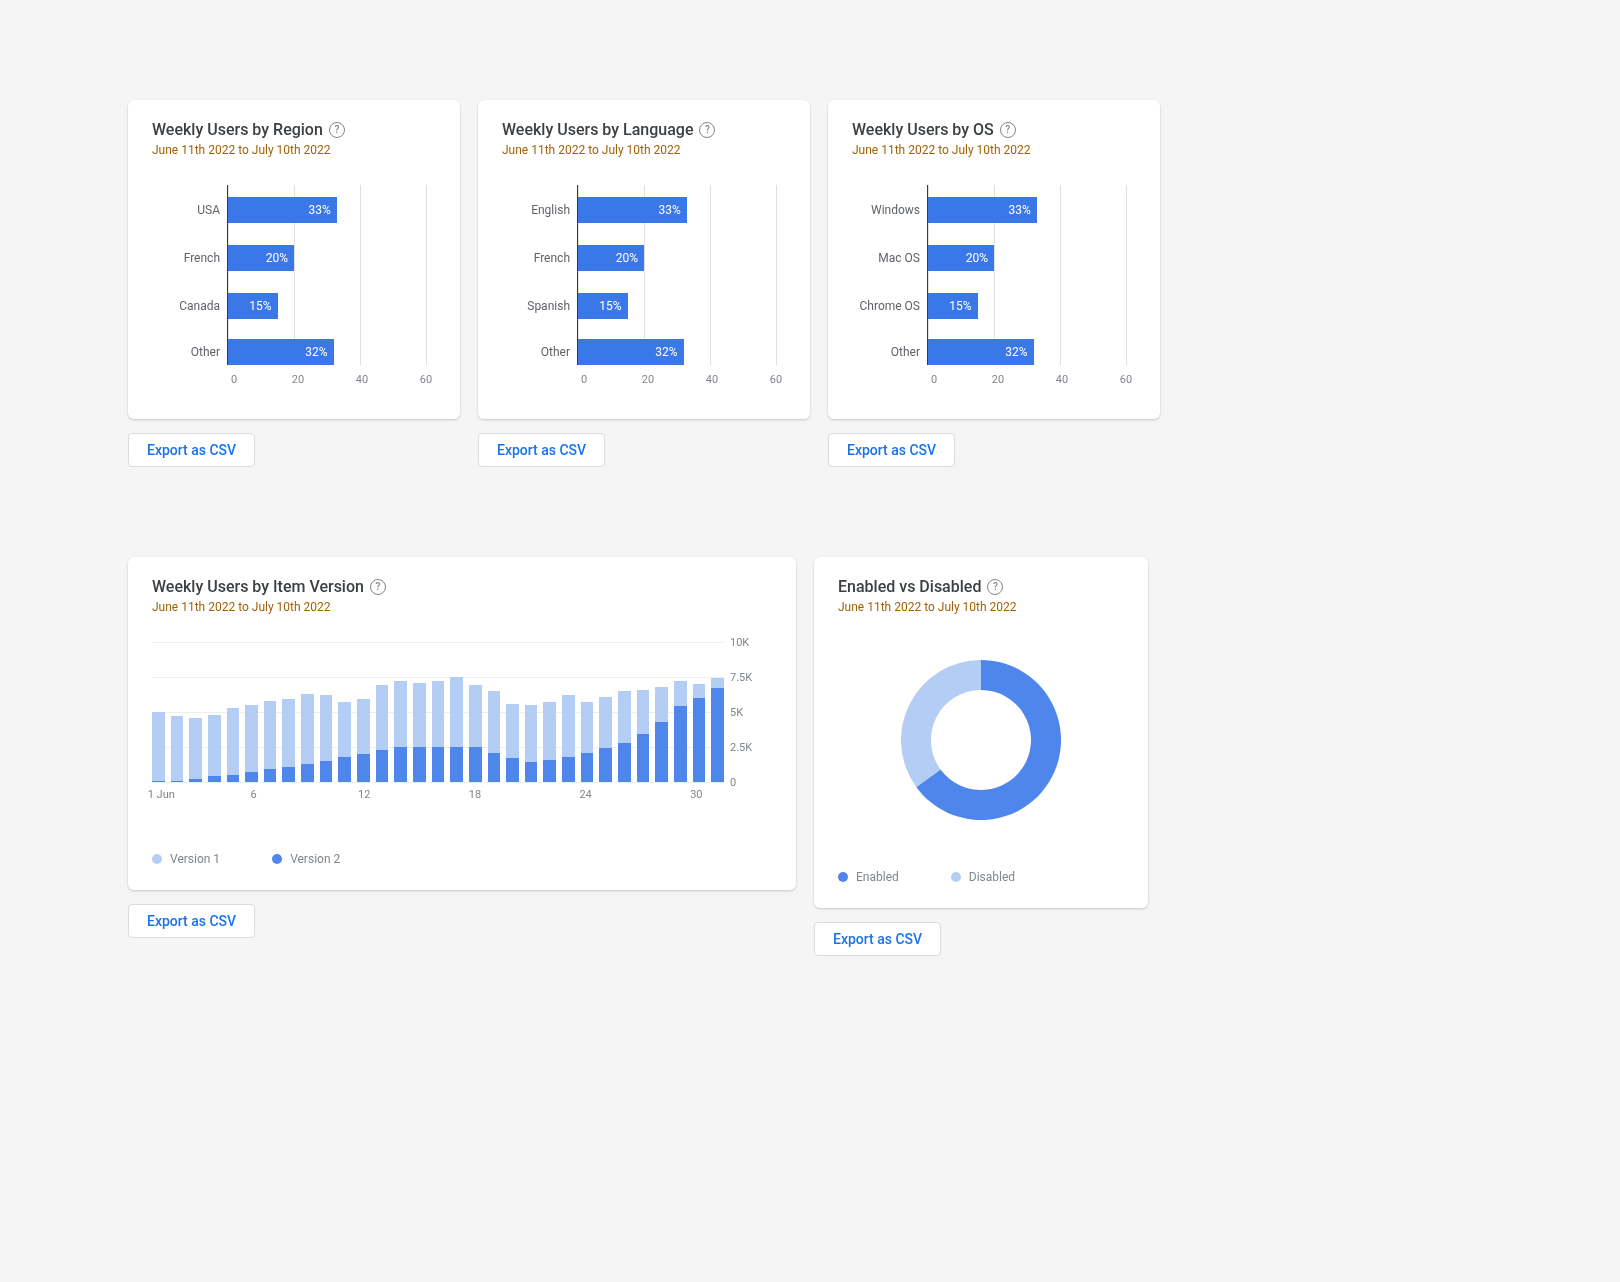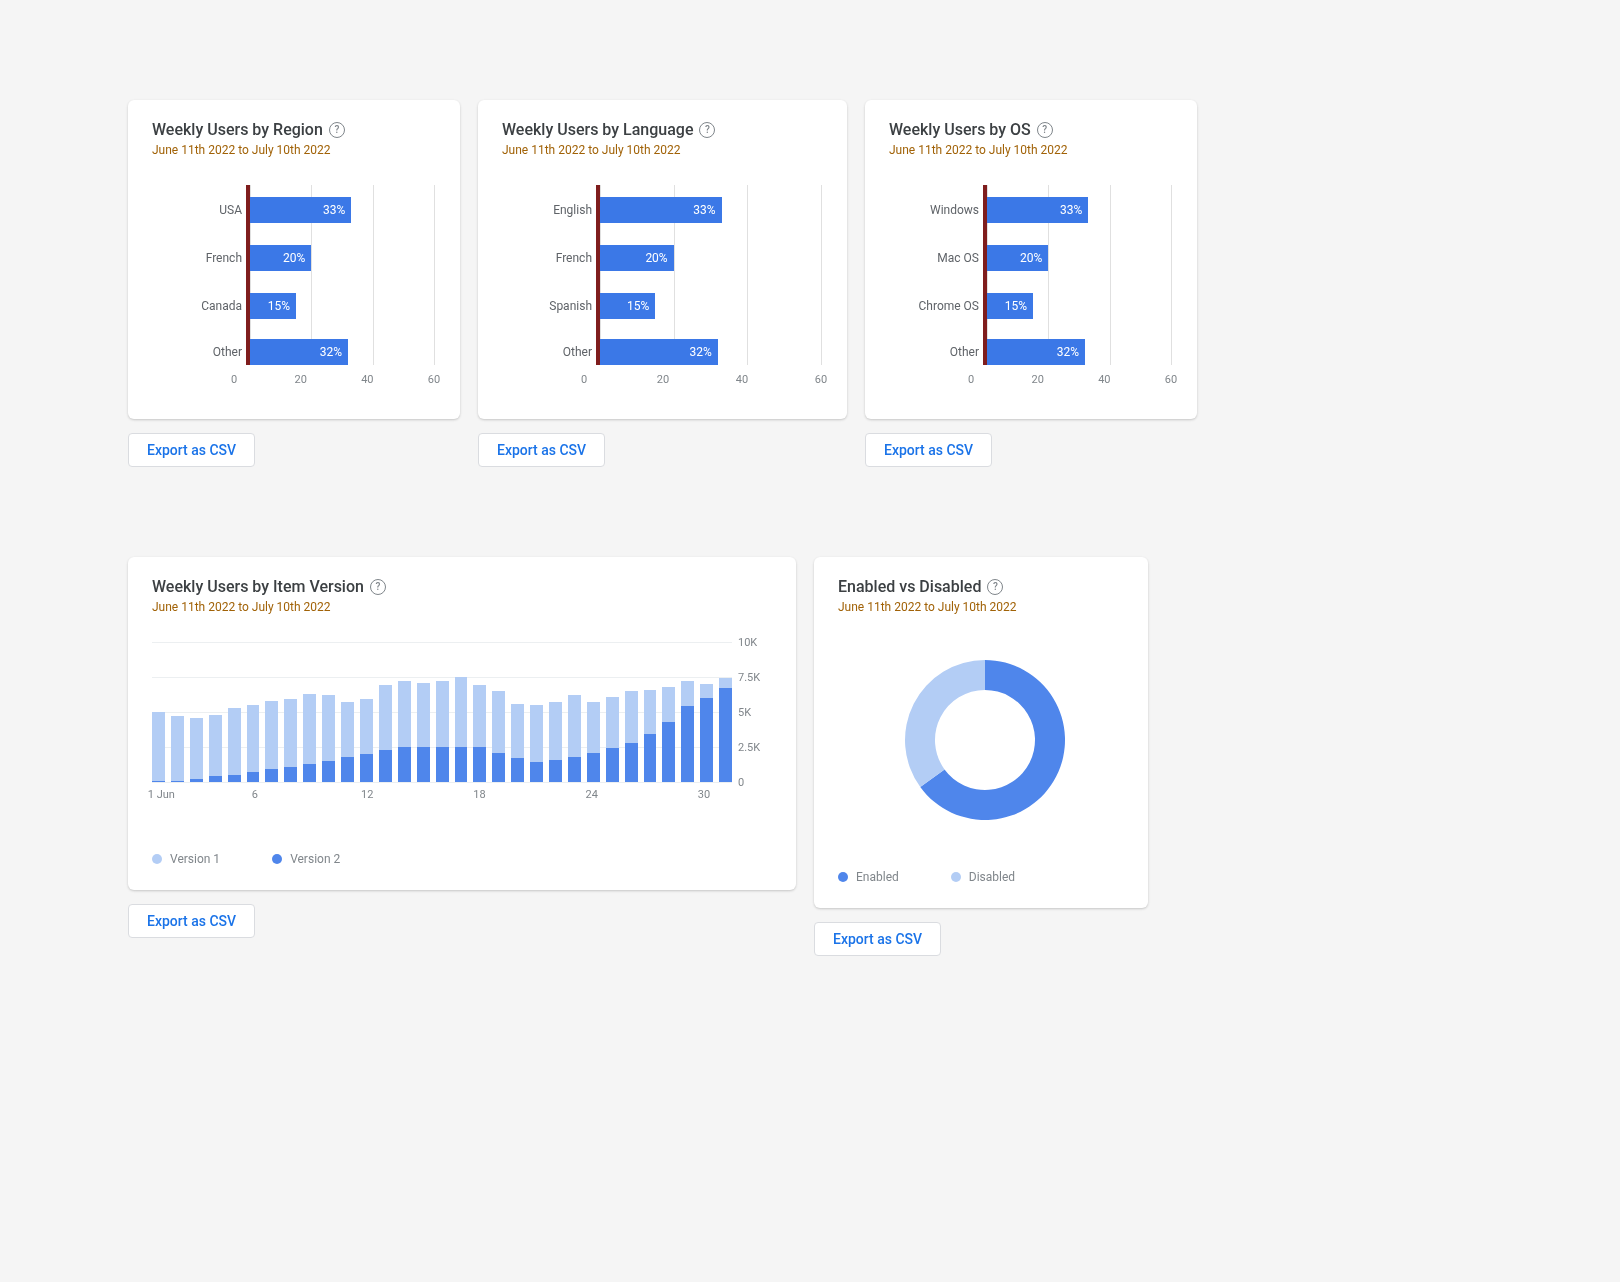--- a/index.html
+++ b/index.html
@@ -8,21 +8,21 @@
     font-family: 'Roboto', -apple-system, BlinkMacSystemFont, 'Segoe UI', Arial, sans-serif;
     padding: 100px 128px;
     width: 1620px;
   }
   .row { display: flex; gap: 18px; margin-bottom: 90px; }
   .col { display: flex; flex-direction: column; }
   .card {
     background: #fff;
     border-radius: 6px;
     box-shadow: 0 1px 3px rgba(0,0,0,0.12), 0 1px 2px rgba(0,0,0,0.08);
-    padding: 20px 16px 24px 24px;
+    padding: 20px 24px 24px 24px;
   }
   .card-title {
     font-size: 16px;
     font-weight: 500;
     color: #3c4043;
     display: flex;
     align-items: center;
     gap: 6px;
     margin-bottom: 4px;
   }
@@ -54,23 +54,23 @@
     font-size: 14px;
     font-weight: 500;
     color: #1a73e8;
     cursor: pointer;
     font-family: inherit;
   }
   
   .hbar-chart { position: relative; height: 210px; padding-left: 82px; }
   .hbar-plot {
     position: absolute;
-    left: 94px; right: 10px;
+    left: 75px; right: 10px;
     top: 0; height: 180px;
-    border-left: 4px solid #7f1d1d;
+    border-left: 1px solid #7f1d1d;
   }
   .hbar-grid {
     position: absolute; top: 0; bottom: 0;
     width: 1px; background: #e0e0e0;
   }
   .hbar-row {
     position: absolute; left: 0; right: 0;
     display: flex; align-items: center;
     height: 26px;
   }
@@ -177,21 +177,21 @@
             <span class="hbar-xtick" style="left: 0%;">0</span>
             <span class="hbar-xtick" style="left: 33.3333%;">20</span>
             <span class="hbar-xtick" style="left: 66.6667%;">40</span>
             <span class="hbar-xtick" style="left: 100%;">60</span>
           </div>
         </div>
     </div>
     <button class="export-btn">Export as CSV</button>
   </div>
 
-  <div class="col" style="width:369px">
+  <div class="col" style="width:332px">
     <div class="card">
       <div class="card-title">
         <span>Weekly Users by Language</span>
         <span class="help-icon"></span>
       </div>
       <div class="card-sub">June 11th 2022 to July 10th 2022</div>
       <div class="hbar-chart">
           <div class="hbar-plot">
             <div class="hbar-grid" style="left: 0%;"></div>
             <div class="hbar-grid" style="left: 33.3333%;"></div>

